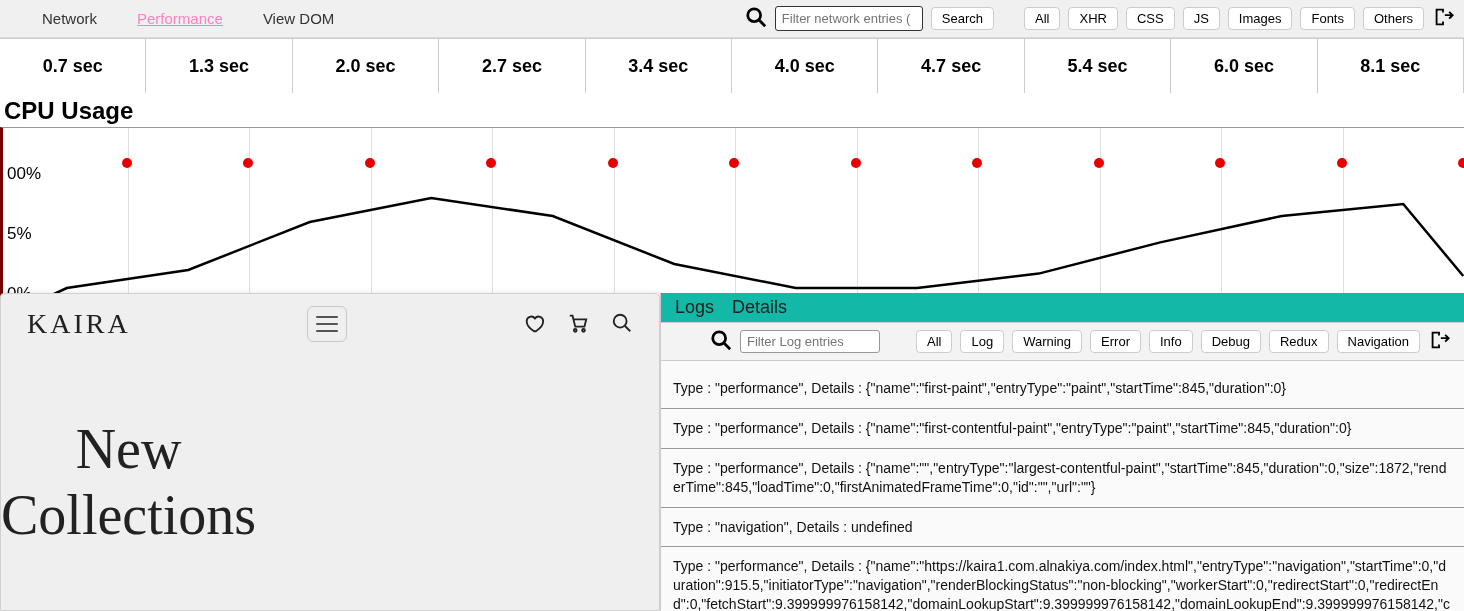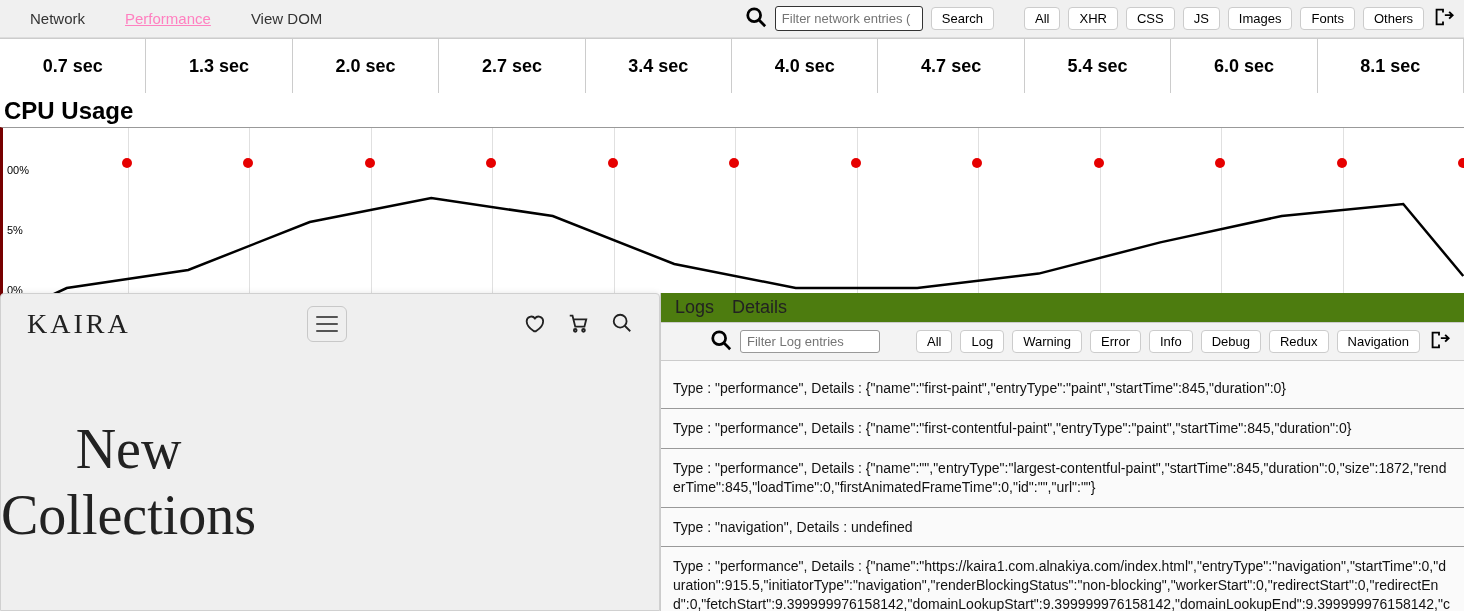--- a/index.html
+++ b/index.html
@@ -14,21 +14,21 @@
   }
   .toolbar {
     display: flex;
     align-items: center;
     background: #f0f0f0;
     height: 38px;
     padding: 0 10px;
     border-bottom: 1px solid #ddd;
     gap: 8px;
   }
-  .tabs-left { display: flex; gap: 40px; margin-left: 20px; }
+  .tabs-left { display: flex; gap: 40px; margin-left: 32px; }
   .tab-item { font-size: 15px; color: #333; cursor: pointer; }
   .tab-item.active { color: #ff80c0; text-decoration: underline; }
   .spacer { flex: 1; }
   .search-icon-svg { width: 22px; height: 22px; }
   .filter-input {
     border: 1px solid #333; border-radius: 3px;
     padding: 4px 6px; font-size: 13px; width: 148px;
   }
   .btn {
     background:#fff; border:1px solid #ccc; border-radius:4px;
@@ -45,21 +45,21 @@
   }
   .cpu-title {
     font-weight:bold; font-size:24px;
     padding:4px 16px 2px 4px;
   }
   .cpu-chart {
     position:relative; height:178px;
     border-top:1px solid #999; border-left:3px solid #700;
     overflow:hidden;
   }
-  .ylabel { position:absolute; left:4px; font-size:11px; color:#000; }
+  .ylabel { position:absolute; left:4px; font-size:17px; color:#000; }
   .grid-v { position:absolute; top:0; bottom:0; width:1px; background:#e0e0e0; }
   .red-dot { position:absolute; width:10px; height:10px; background:#e60000; border-radius:50%; }
   .cpu-line { position:absolute; top:0; left:0; }
   .bottom-area {
     position:absolute; left:0; right:0; bottom:0; top:293px;
     display:flex;
   }
   .preview-pane {
     width:660px; background:#efefef;
     border:1px solid #d0d0d0; border-radius:4px 4px 0 0;
@@ -85,21 +85,21 @@
   .big-title {
     font-family: Georgia, 'Times New Roman', serif;
     font-size:56px; color:#222; text-align:center; line-height:1.18;
   }
   .details-pane {
     flex:1; display:flex; flex-direction:column;
     background:#fafafa; border-left:1px solid #ccc;
   }
   .details-tabs {
     display:flex; gap:18px; padding:4px 14px;
-    background:#4d7c0f; font-size:18px;
+    background:#14b8a6; font-size:18px;
     border-bottom:1px solid #ccc;
   }
   .details-tab { color:#222; cursor:pointer; }
   .log-toolbar {
     display:flex; align-items:center; gap:8px;
     padding:6px 14px; background:#f3f3f3; border-bottom:1px solid #ccc;
   }
   .log-filter {
     border:1px solid #999; border-radius:3px;
     padding:3px 6px; font-size:13px; width:140px;

